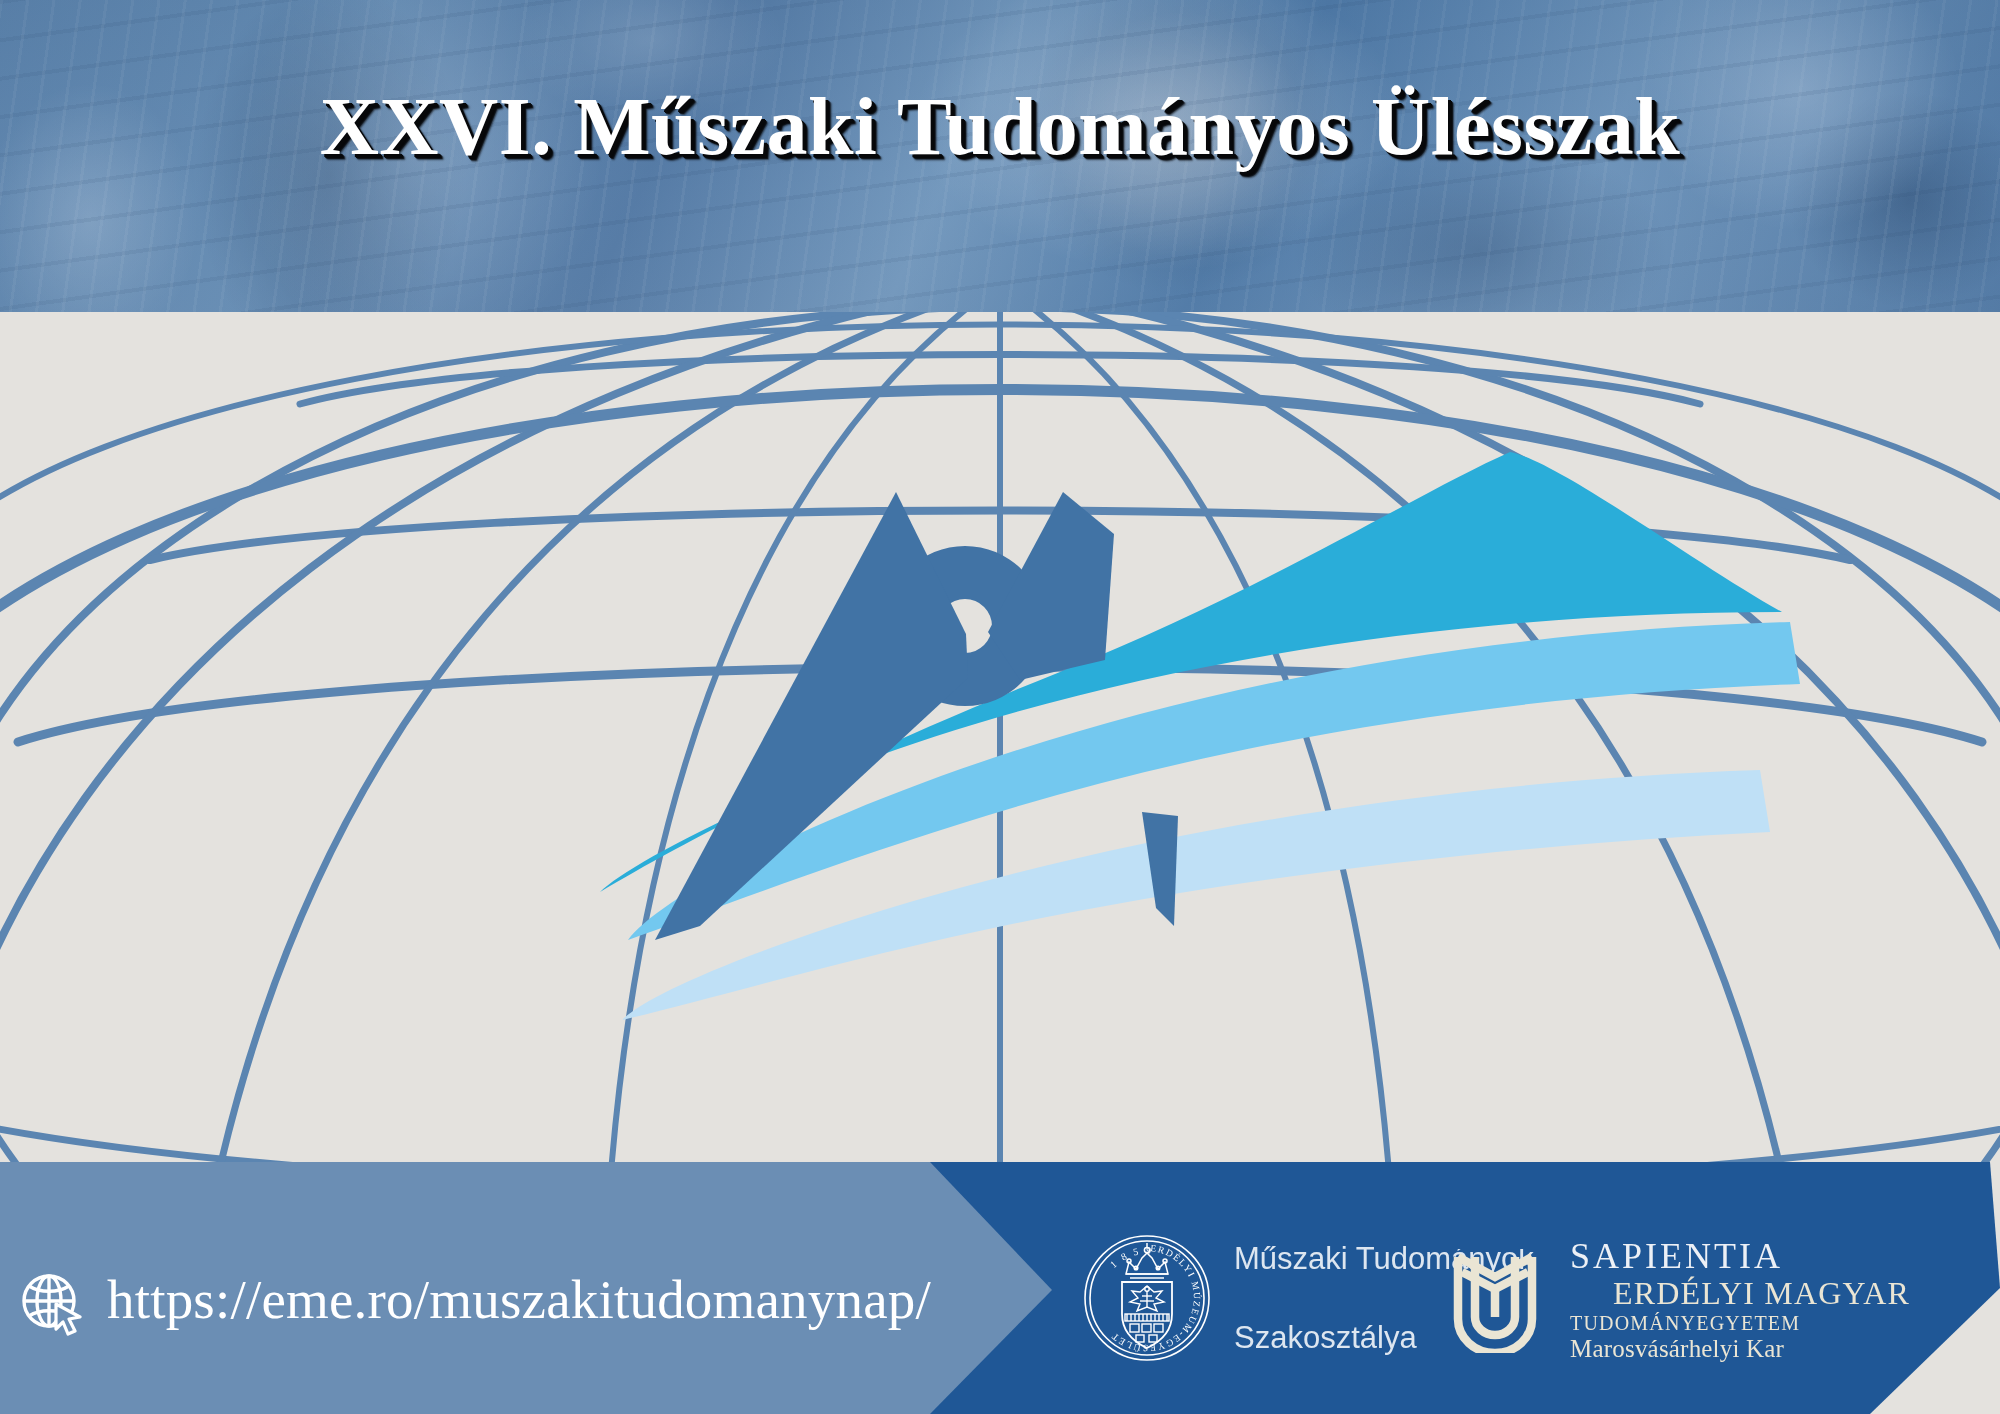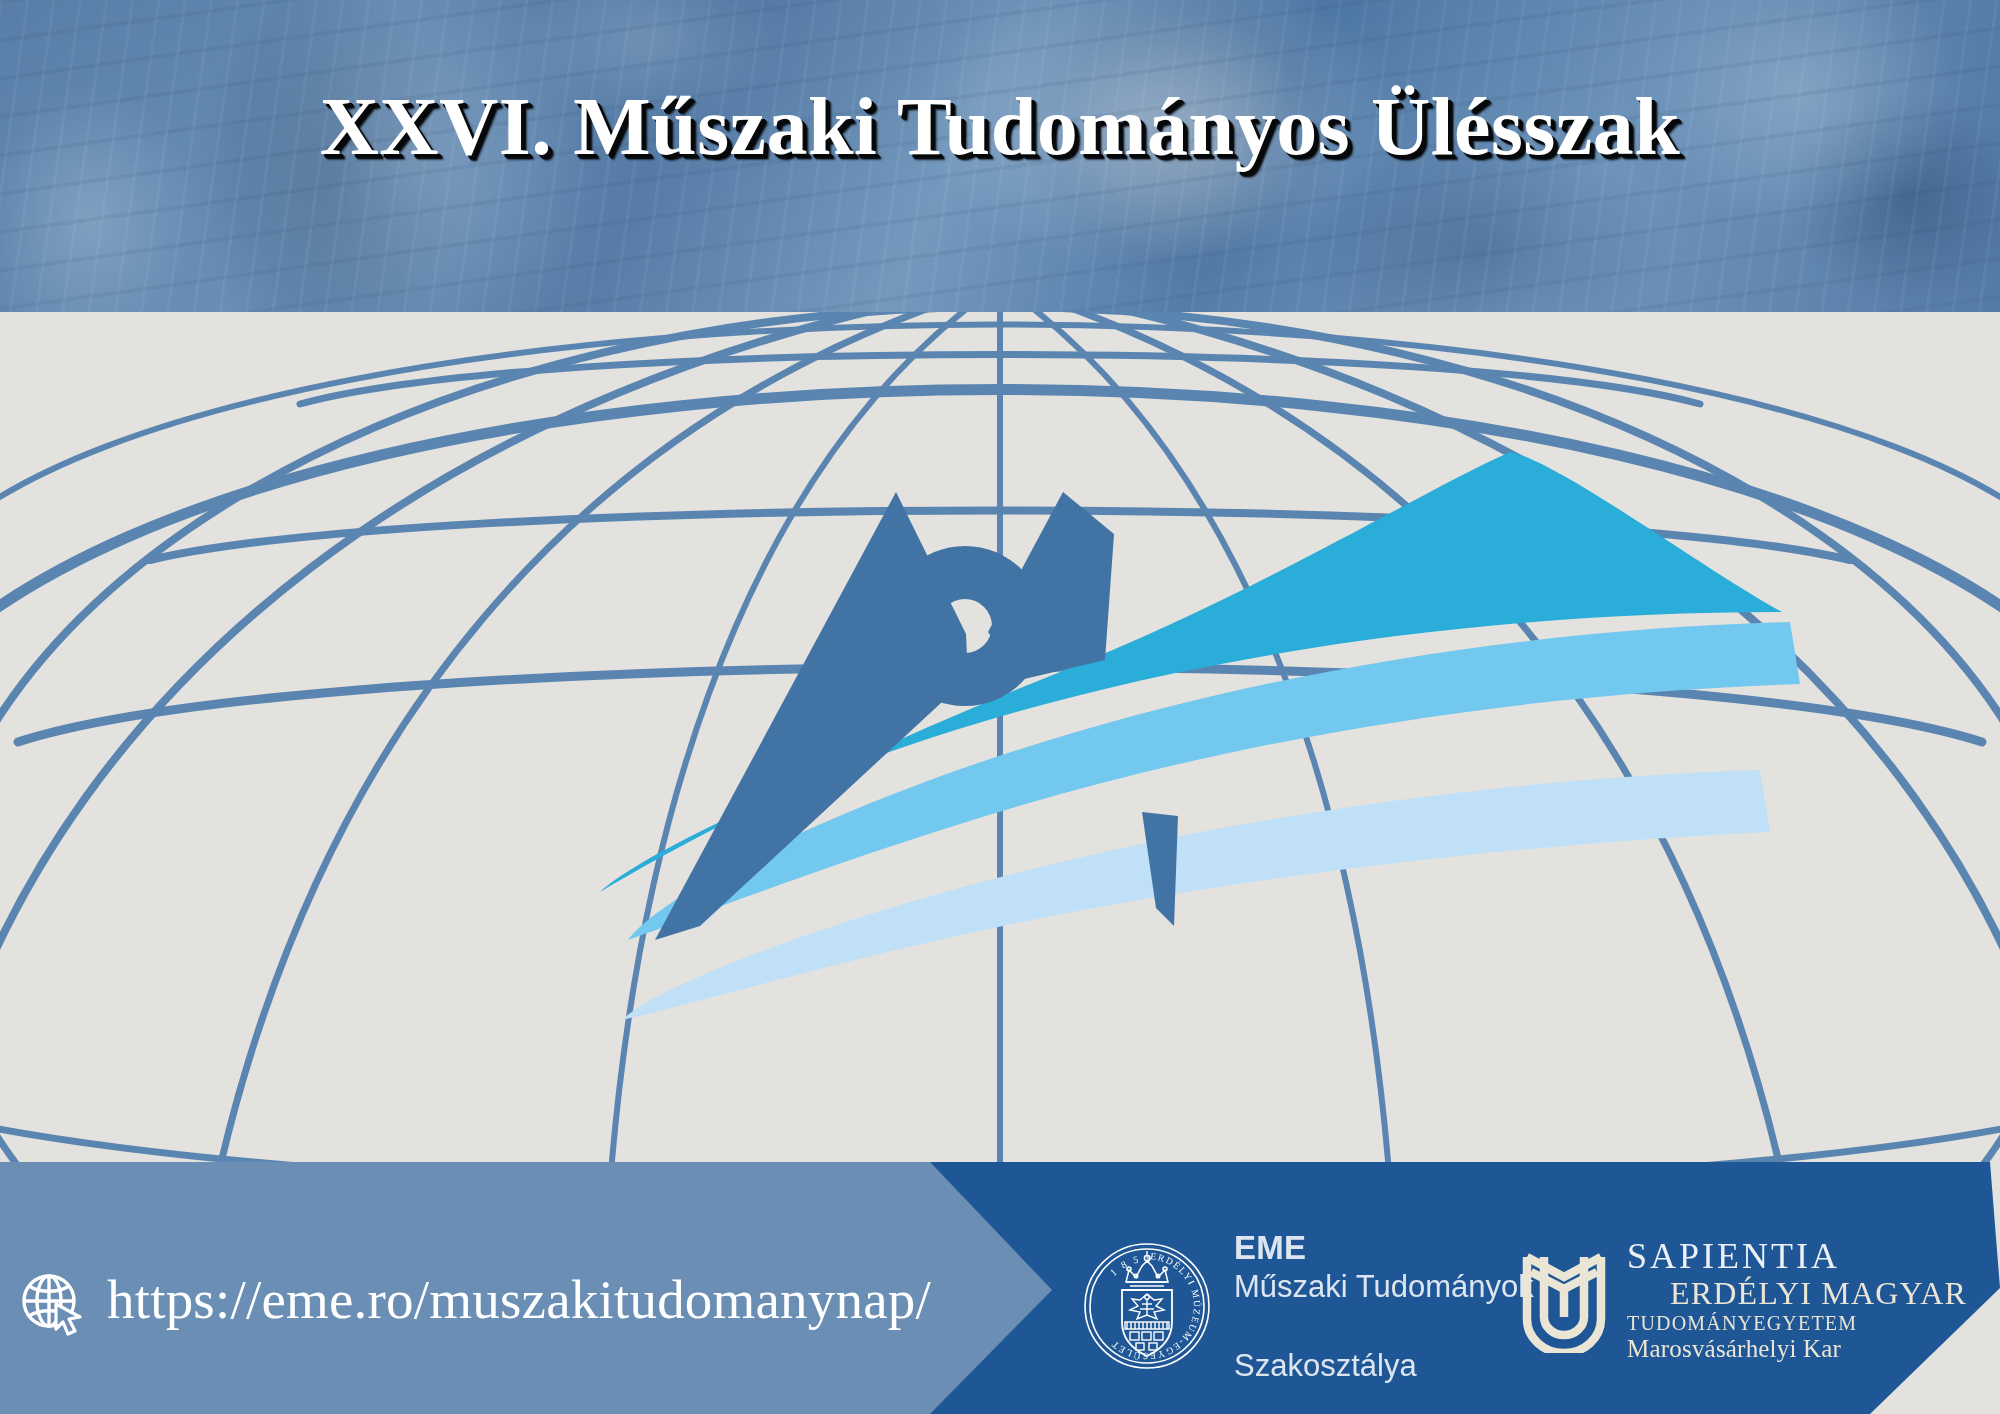--- a/index.html
+++ b/index.html
@@ -130,25 +130,25 @@
     font-family: "Liberation Sans", sans-serif;
     color: #dde6f0;
     line-height: 1.22;
   }
   .eme-text .l1 { font-size: 33px; font-weight: bold; letter-spacing: .3px; }
   .eme-text .l2 { font-size: 31px; font-weight: normal; }
   .eme-text .l3 { font-size: 31px; font-weight: normal; margin-top: 41px; }
 
   .sap-block {
     position: absolute;
-    left: 1521px;
+    left: 1452px;
     top: 1236px;
     display: flex;
     align-items: center;
-    gap: 20px;
+    gap: 32px;
     z-index: 4;
   }
   .sap-mark { flex: 0 0 auto; line-height: 0; }
   .sap-text {
     font-family: "Liberation Serif", serif;
     color: #eae5d4;
     line-height: 1.12;
   }
   .sap-text .s1 { font-size: 36px; letter-spacing: 3px; color:#ecf0f6; }
   .sap-text .s2 { font-size: 32px; letter-spacing: 1.2px; margin-left: 43px; }
@@ -310,21 +310,20 @@
                    M 77 86 L 77 93 M 81 86 L 81 93 M 85 86 L 85 93"></path>
           <rect x="48" y="96" width="9" height="8"></rect>
           <rect x="60" y="96" width="9" height="8"></rect>
           <rect x="72" y="96" width="9" height="8"></rect>
           <rect x="54" y="107" width="8" height="7"></rect>
           <rect x="67" y="107" width="8" height="7"></rect>
         </g>
       </svg>
     </span>
     <span class="eme-text">
-      <div class="l1">EME</div>
       <div class="l2">Műszaki Tudományok</div>
       <div class="l3">Szakosztálya</div>
     </span>
   </div>
 
   <div class="sap-block">
     <span class="sap-mark">
       <svg width="86" height="108" viewBox="0 0 86 108">
         <g fill="none" stroke="#eae5d4" stroke-width="8.5" stroke-linecap="butt">
 

